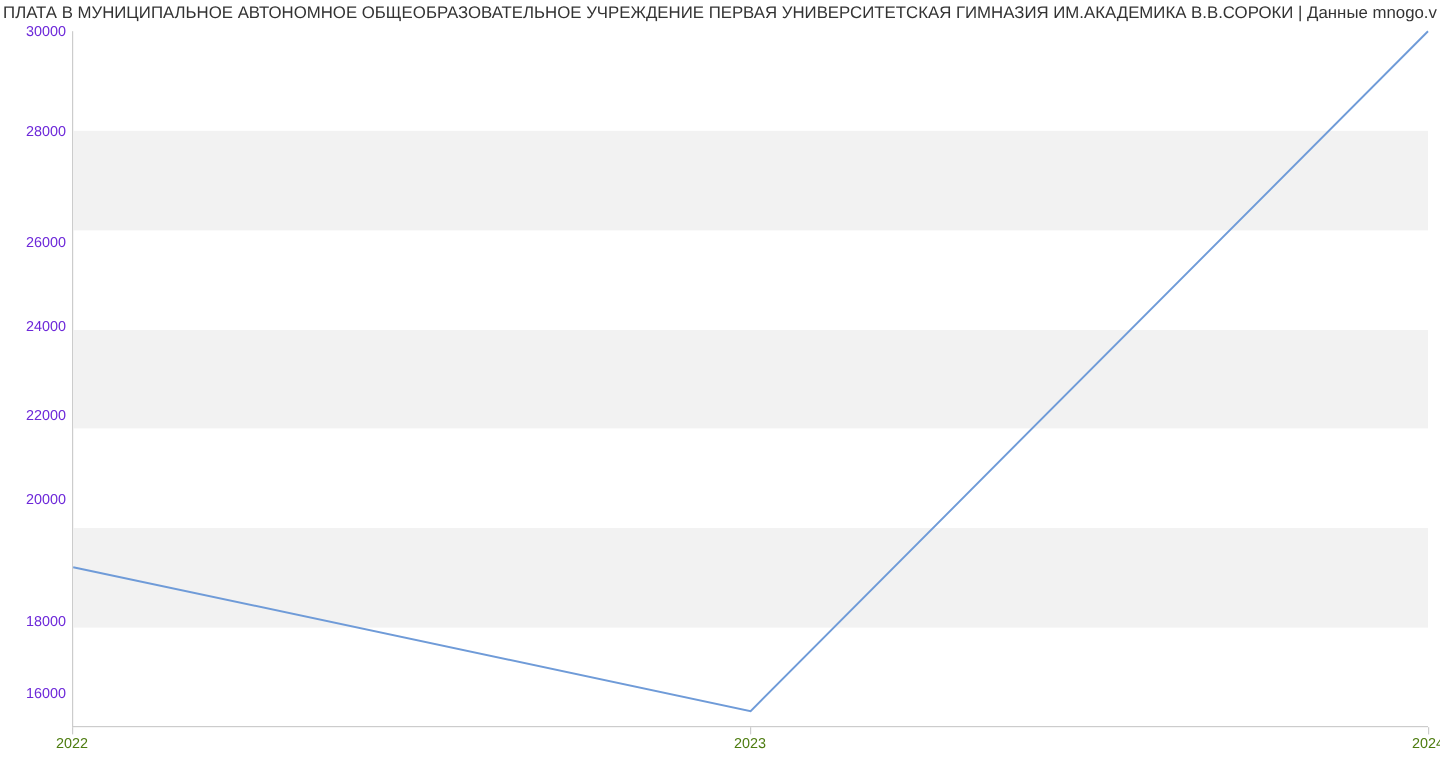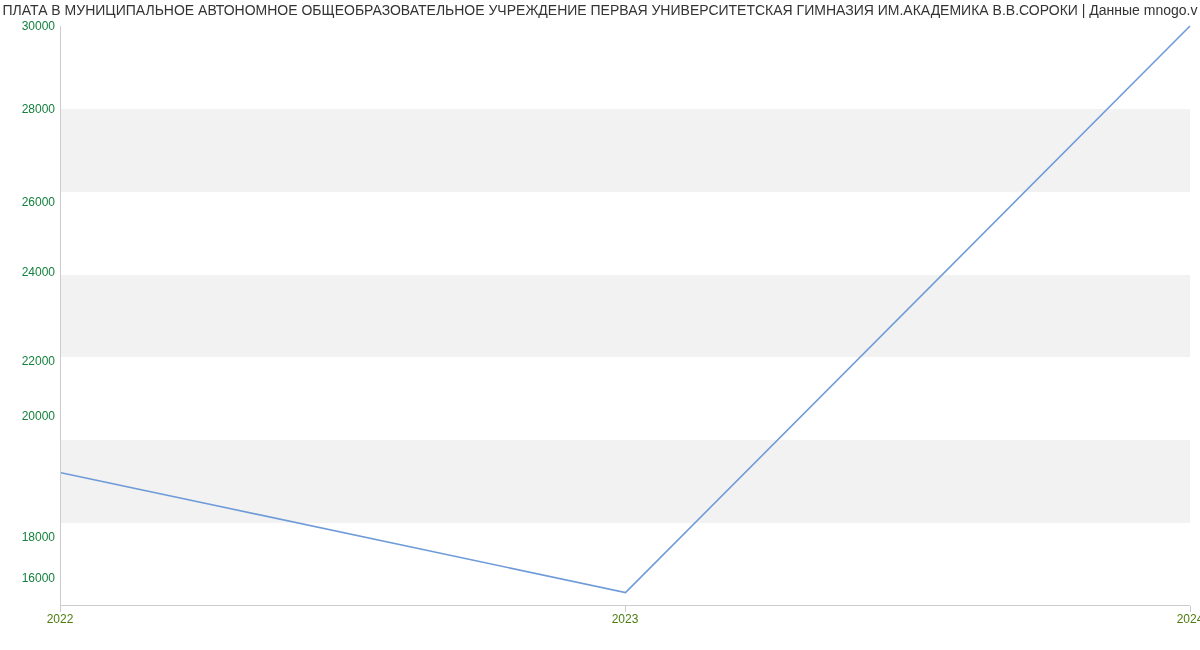--- a/index.html
+++ b/index.html
@@ -42,21 +42,21 @@
     left: 0;
     width: 100%;
     background: #f2f2f2;
   }
   .y-tick-label {
     position: absolute;
     right: 1145px;
     width: 50px;
     text-align: right;
     font-size: 12px;
-    color: #15803d;
+    color: #6d28d9;
     transform: translateY(-50%);
   }
   .x-tick-label {
     position: absolute;
     top: 612px;
     font-size: 12px;
     color: #4d7c0f;
     transform: translateX(-50%);
   }
   .x-tick-mark {
@@ -83,23 +83,23 @@
 
   <div class="plot-area">
     <div class="band" style="top: 414.286px; height: 82.8571px;"></div>
       <div class="band" style="top: 248.571px; height: 82.8571px;"></div>
       <div class="band" style="top: 82.8571px; height: 82.8571px;"></div>
       <svg class="line-layer" preserveAspectRatio="none" viewBox="0 0 1130 580">
         <path d="M0 447.42857142857144 L565 567.5714285714286 L1130 0" fill="none" stroke="#6f9bd8" stroke-width="1.6"></path>
       </svg>
   </div>
 <div class="y-tick-label" style="top: 578px;">16000</div>
-    <div class="y-tick-label" style="top: 537px;">18000</div>
+    <div class="y-tick-label" style="top: 518px;">18000</div>
     <div class="y-tick-label" style="top: 416px;">20000</div>
-    <div class="y-tick-label" style="top: 361px;">22000</div>
+    <div class="y-tick-label" style="top: 346px;">22000</div>
     <div class="y-tick-label" style="top: 272px;">24000</div>
     <div class="y-tick-label" style="top: 202px;">26000</div>
     <div class="y-tick-label" style="top: 108.857px;">28000</div>
     <div class="y-tick-label" style="top: 26px;">30000</div>
     <div class="x-tick-label" style="left: 60px;">2022</div>
     <div class="x-tick-mark" style="left: 60px;"></div>
     <div class="x-tick-label" style="left: 625px;">2023</div>
     <div class="x-tick-mark" style="left: 625px;"></div>
     <div class="x-tick-label" style="left: 1190px;">2024</div>
     <div class="x-tick-mark" style="left: 1190px;"></div>

